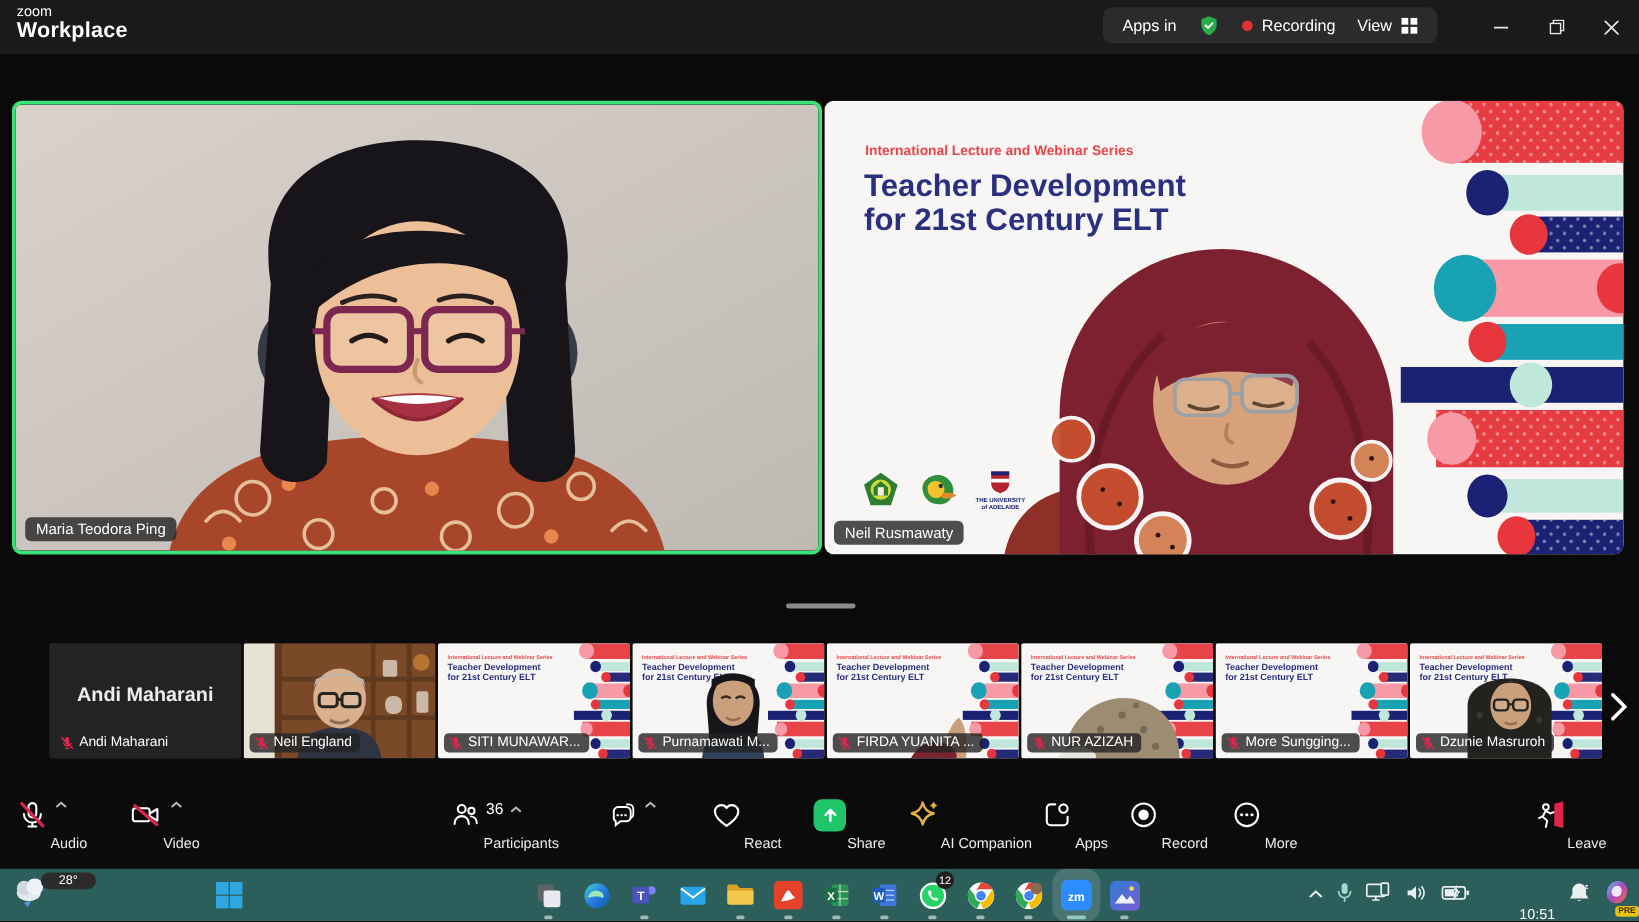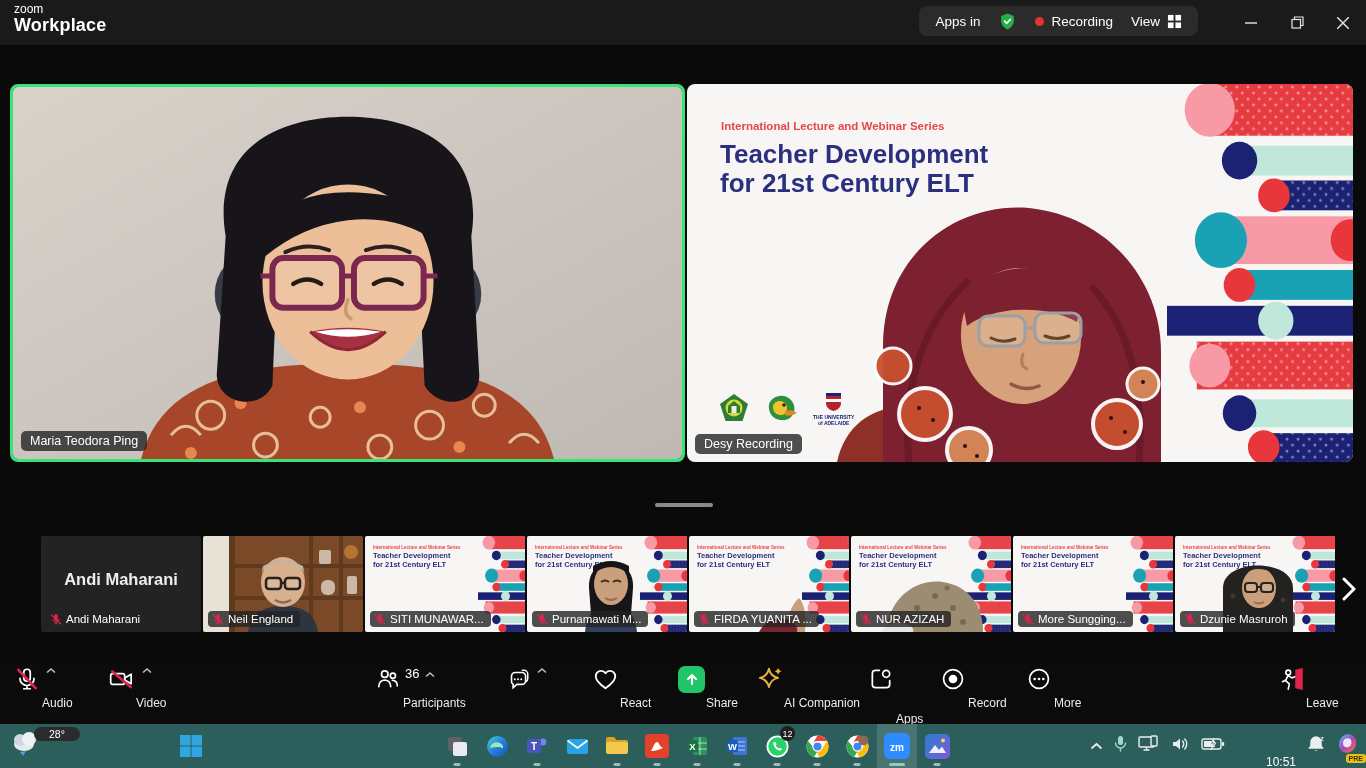--- a/index.html
+++ b/index.html
@@ -61,21 +61,21 @@
   .taskbar { position:absolute; left:0; top:724px; width:1366px; height:44px; background:#2c5e5b; }
   .weather { position:absolute; left:10px; top:3px; display:flex; align-items:flex-start; }
   .wtemp { background:#2b2b2b; color:#fff; font-size:10.5px; border-radius:8px; padding:1px 15px; margin-left:-10px; }
   .startbtn { position:absolute; left:178px; top:9px; }
   .searchpill { position:absolute; left:218px; top:7px; width:224px; height:30px; background:#fcfcfc; border-radius:15px;
                 display:flex; align-items:center; padding:0 6px 0 12px; gap:8px; }
   .searchpill .stext { color:#555; font-size:13.5px; flex:1; }
   .appicons { position:absolute; left:437px; top:0; height:44px; display:flex; }
   .appcell { position:relative; width:40px; height:44px; display:flex; align-items:center; justify-content:center; }
   .appcell .runbar { position:absolute; bottom:2px; left:50%; transform:translateX(-50%); width:7px; height:3px; border-radius:2px; background:#b9c9c7; opacity:.85; }
-  .appcell.active { background:rgba(255,255,255,.14); border-radius:0; }
+  .appcell.active { background:rgba(255,255,255,.14); border-radius:12px; }
   .appcell.active .runbar { width:16px; background:#9fd8d2; }
   .badge { position:absolute; top:2px; right:2px; background:#1f1f1f; color:#fff; border-radius:50%; width:15px; height:15px;
            font-size:9px; display:flex; align-items:center; justify-content:center; z-index:2; }
   .tray { position:absolute; right:6px; top:0; height:44px; display:flex; align-items:center; gap:11px; }
   .clock { color:#fff; font-size:12px; text-align:right; line-height:1.25;margin-top:48px; }
   .copilot { position:relative; }
   .prebadge { position:absolute; right:-6px; bottom:-3px; background:#e7c10e; color:#3a3000; font-size:7px; font-weight:bold;
               border-radius:3px; padding:1px 3px; }
 </style>
 </head>
@@ -287,21 +287,21 @@
         <g stroke="#9aa0a6" stroke-width="3" fill="rgba(255,255,255,.14)">
           <rect x="292" y="232" width="46" height="30" rx="9"></rect>
           <rect x="348" y="229" width="46" height="30" rx="9"></rect>
           <path d="M338 244 h10" fill="none"></path>
         </g>
         <path d="M304 254 q12 6 24 1" stroke="#5c4632" stroke-width="3" fill="none" stroke-linecap="round"></path>
         <path d="M358 252 q12 5 24 0" stroke="#5c4632" stroke-width="3" fill="none" stroke-linecap="round"></path>
         <path d="M336 270 q-4 12 4 15" stroke="#b3805c" stroke-width="3" fill="none" stroke-linecap="round"></path>
         <path d="M324 300 q14 8 28 2" stroke="#8e5a42" stroke-width="3.5" fill="none" stroke-linecap="round"></path>
       </svg>
-      <div class="nametag">Desy Recording</div>
+      <div class="nametag">Neil Rusmawaty</div>
     </div>
 
     <div class="drag-handle"></div>
 
     <div class="filmstrip">
 
       <div class="ftile" style="background:#232323;">
         <div class="center-name">Andi Maharani</div>
         <div class="label">
           <svg width="12" height="12" viewBox="0 0 14 14">
@@ -604,21 +604,21 @@
     <div class="zbtn" style="left:756px;width:112px;">
       <span class="ic">
           <svg width="28" height="28" viewBox="0 0 26 26">
         <path d="M12 3.5c1 4.6 3.9 7.5 8.5 8.5-4.6 1-7.5 3.9-8.5 8.5-1-4.6-3.9-7.5-8.5-8.5 4.6-1 7.5-3.9 8.5-8.5z" fill="none" stroke="#e8b33c" stroke-width="1.8" stroke-linejoin="round"></path>
         <path d="M20.5 2.5c.4 1.8 1.5 2.9 3.3 3.3-1.8.4-2.9 1.5-3.3 3.3-.4-1.8-1.5-2.9-3.3-3.3 1.8-.4 2.9-1.5 3.3-3.3z" fill="#e8b33c"></path>
       </svg>
         </span>
       <div class="lbl">AI Companion</div>
     </div>
 
-    <div class="zbtn" style="left:868px;width:64px;gap:16px;">
+    <div class="zbtn" style="left:868px;width:64px;">
       <span class="ic">
           <svg width="26" height="26" viewBox="0 0 24 24">
         <path d="M10.5 4H7a3 3 0 0 0-3 3v10a3 3 0 0 0 3 3h10a3 3 0 0 0 3-3v-3.5" stroke="#fff" stroke-width="1.6" fill="none" stroke-linecap="round"></path>
         <circle cx="16.8" cy="7.2" r="3.2" stroke="#fff" stroke-width="1.6" fill="none"></circle>
       </svg>
         </span>
       <div class="lbl">Apps</div>
     </div>
 
     <div class="zbtn" style="left:940px;width:76px;">

